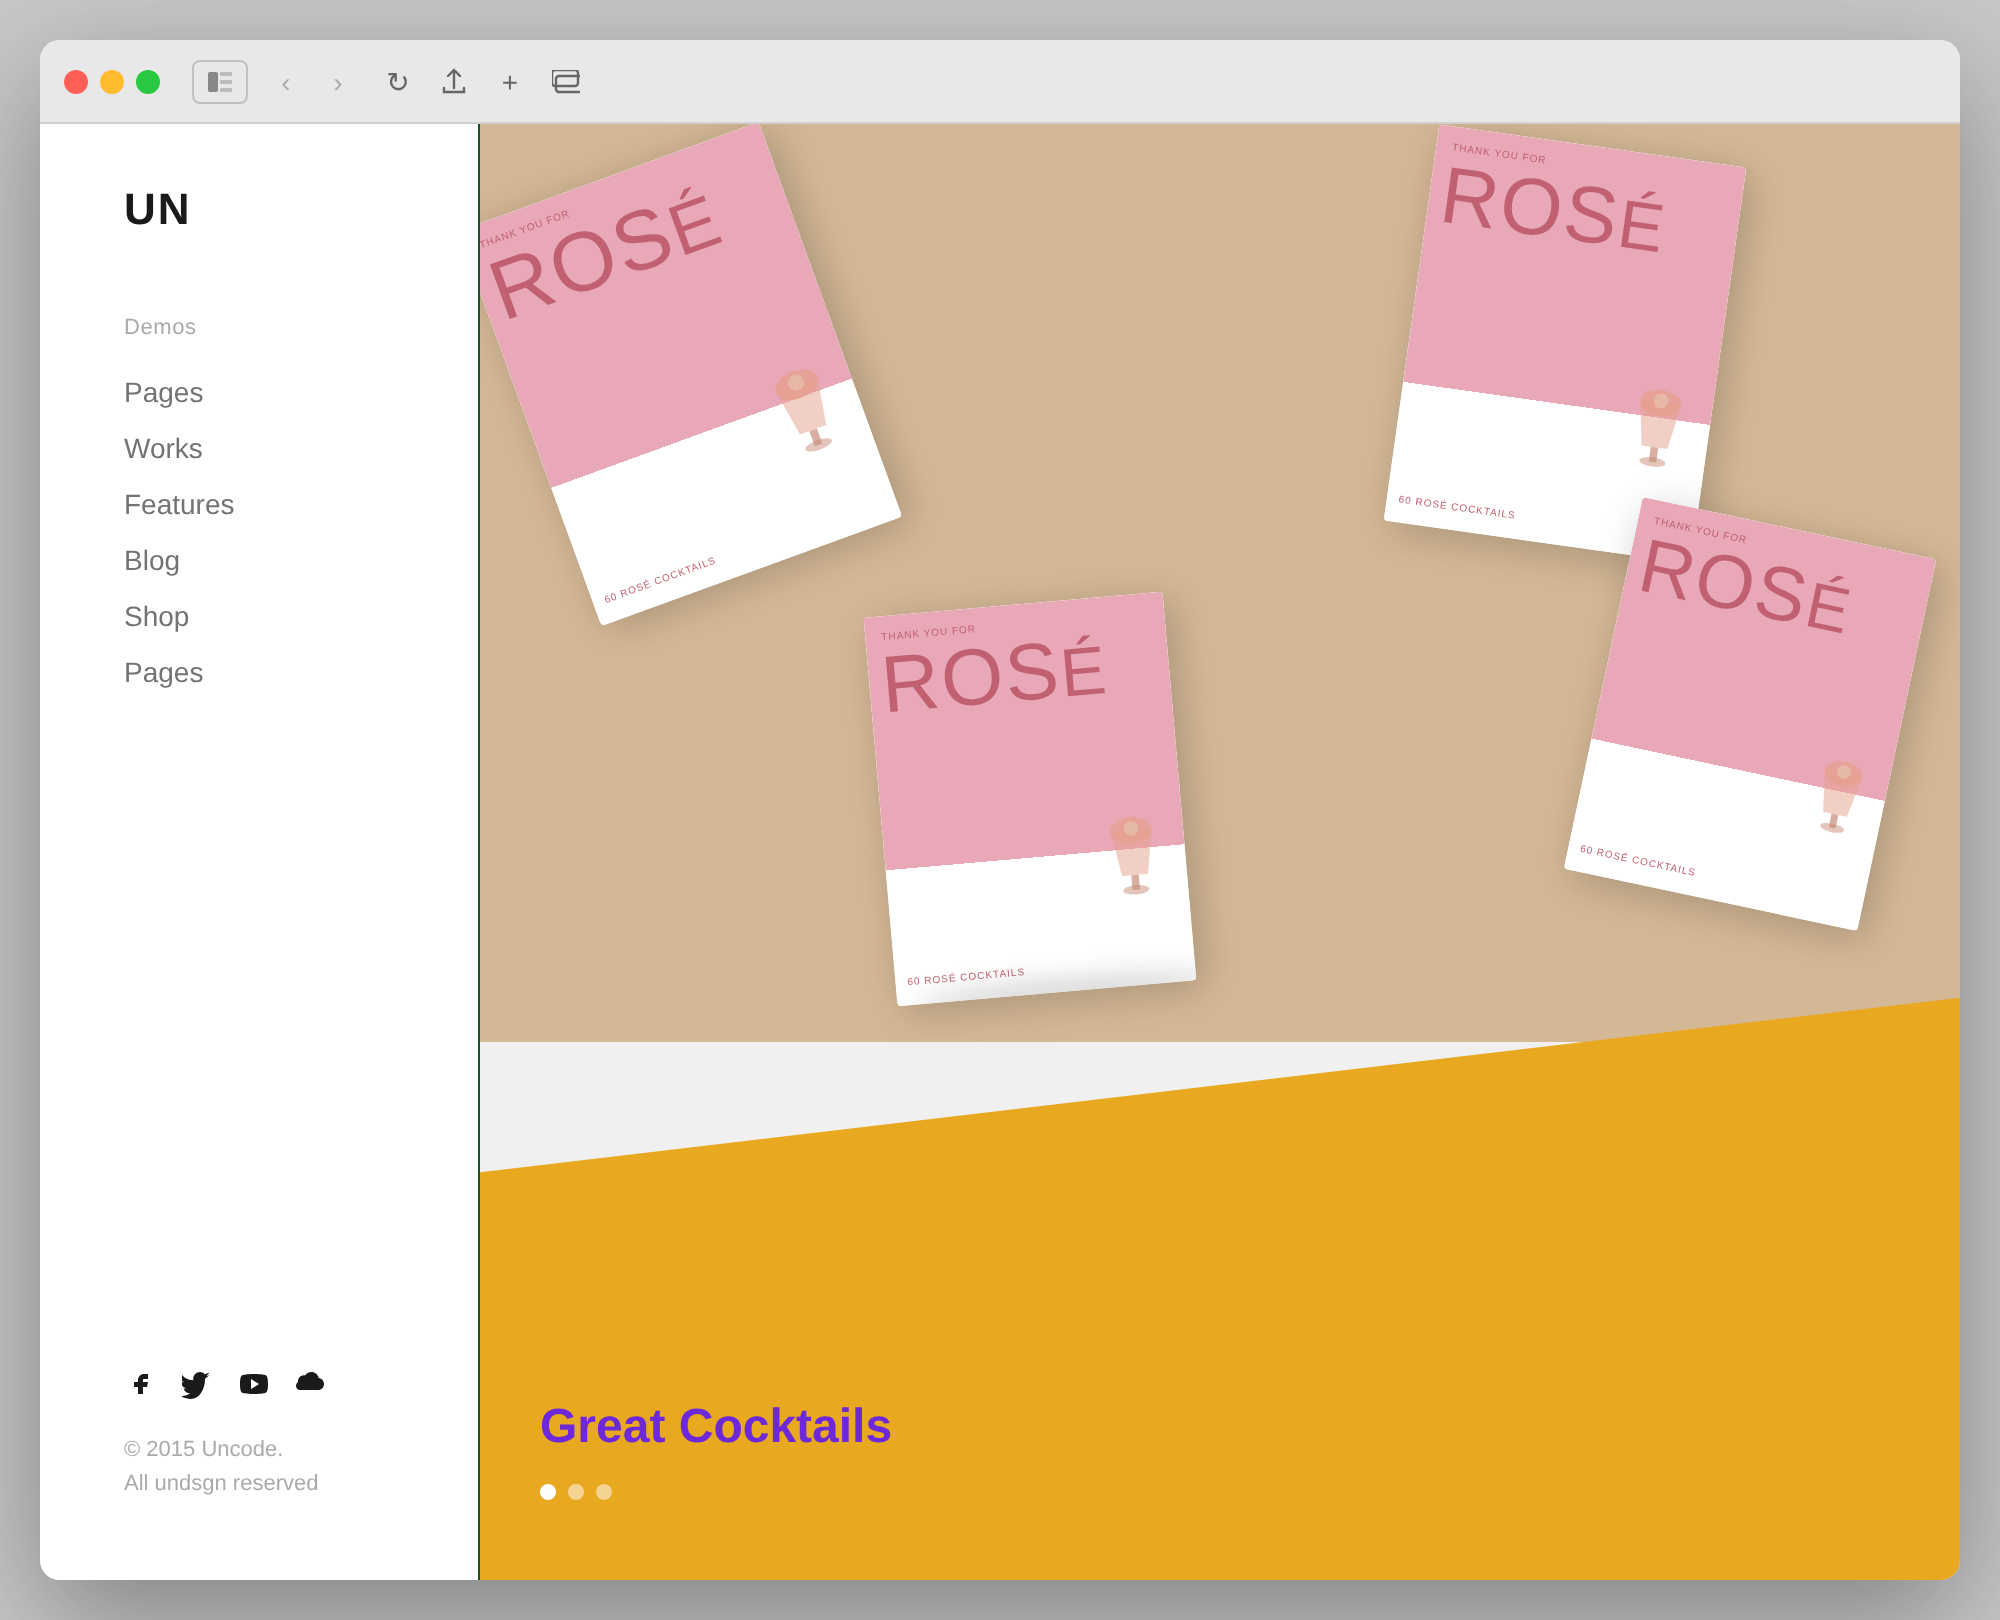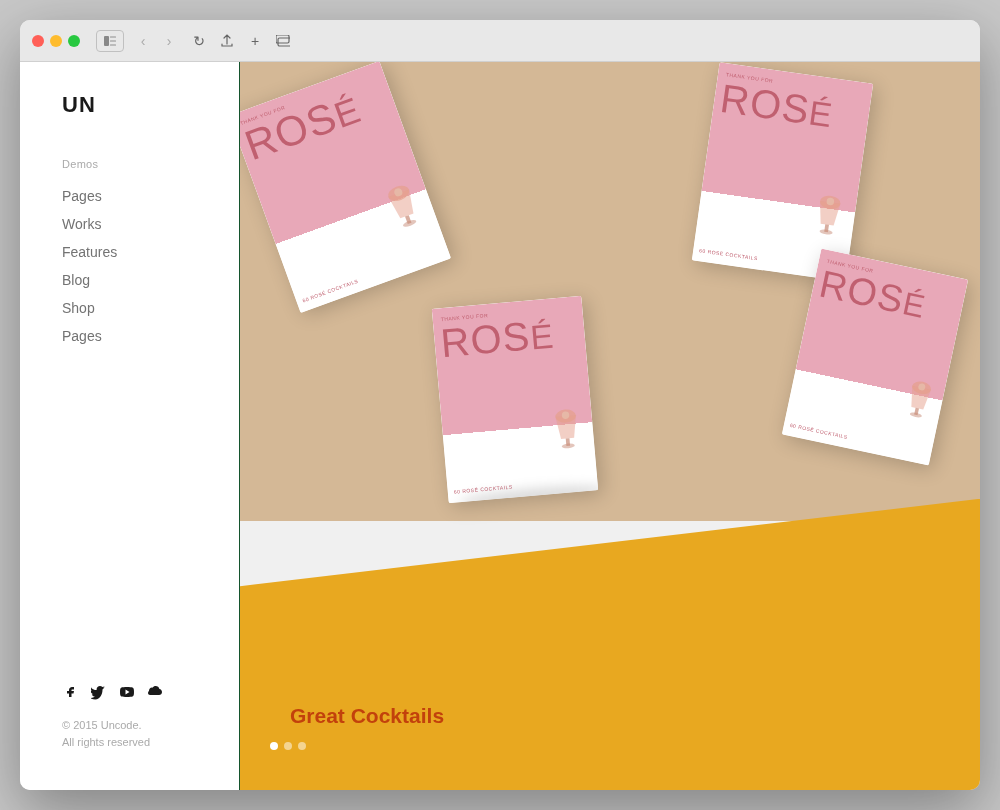--- a/index.html
+++ b/index.html
@@ -293,25 +293,24 @@
 
     
     .hero-text-overlay {
       position: absolute;
       bottom: 40px;
       left: 30px;
       color: white;
     }
 
     .hero-main-title {
-      font-size: 21px;
+      font-size: 24px;
       font-weight: 600;
-      color: #c2410c;
+      color: #6d28d9;
       margin-bottom: 14px;
-      margin-left: 20px;
     }
 
     .slider-dots {
       display: flex;
       gap: 6px;
     }
 
     .slider-dot {
       width: 8px;
       height: 8px;
@@ -424,21 +423,21 @@
 
           <div class="social-icon">
             <svg width="16" height="16" viewBox="0 0 16 16" fill="#1a1a1a">
               <path d="M1 9C1 10.1 1.9 11 3 11H12C13.7 11 15 9.7 15 8C15 6.5 13.9 5.2 12.4 5C12 3.3 10.5 2 8.7 2C7.4 2 6.2 2.7 5.5 3.7C5.3 3.6 5.1 3.6 4.9 3.6C3.3 3.6 2 5 2 6.7C2 6.8 2 6.9 2 7C1.4 7.4 1 8.2 1 9Z"></path>
             </svg>
           </div>
         </div>
 
         <div class="copyright-text">
           <div>© 2015 Uncode.</div>
-          <div>All rights reserved</div>
+          <div>All undsgn reserved</div>
         </div>
       </div>
     </div>
 
     <div class="hero-area">
       <div class="hero-bg">
 
         <div class="hero-bg-top"></div>
         <div class="hero-bg-bottom"></div>
 

